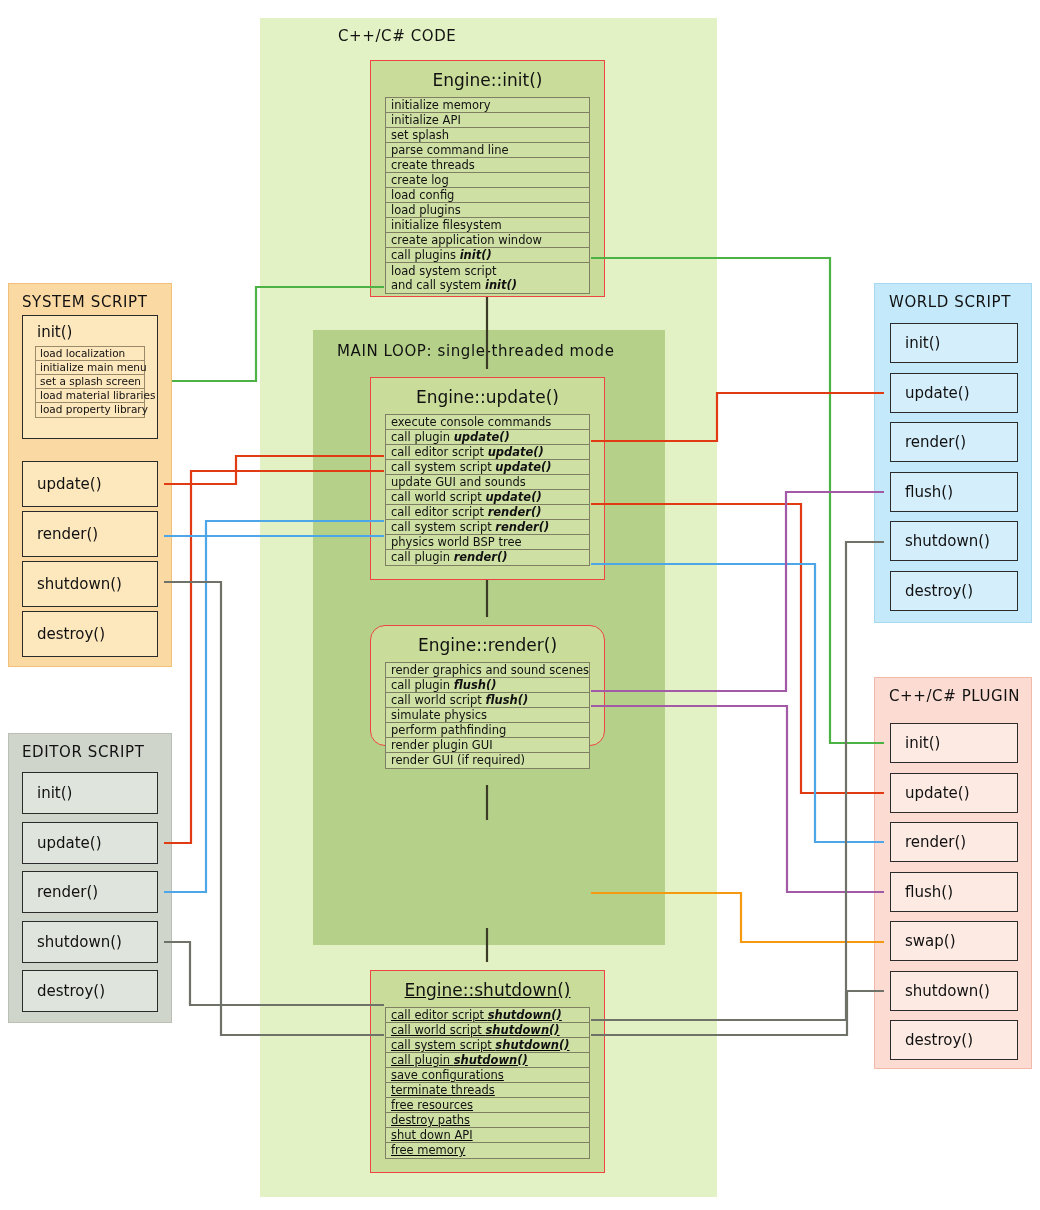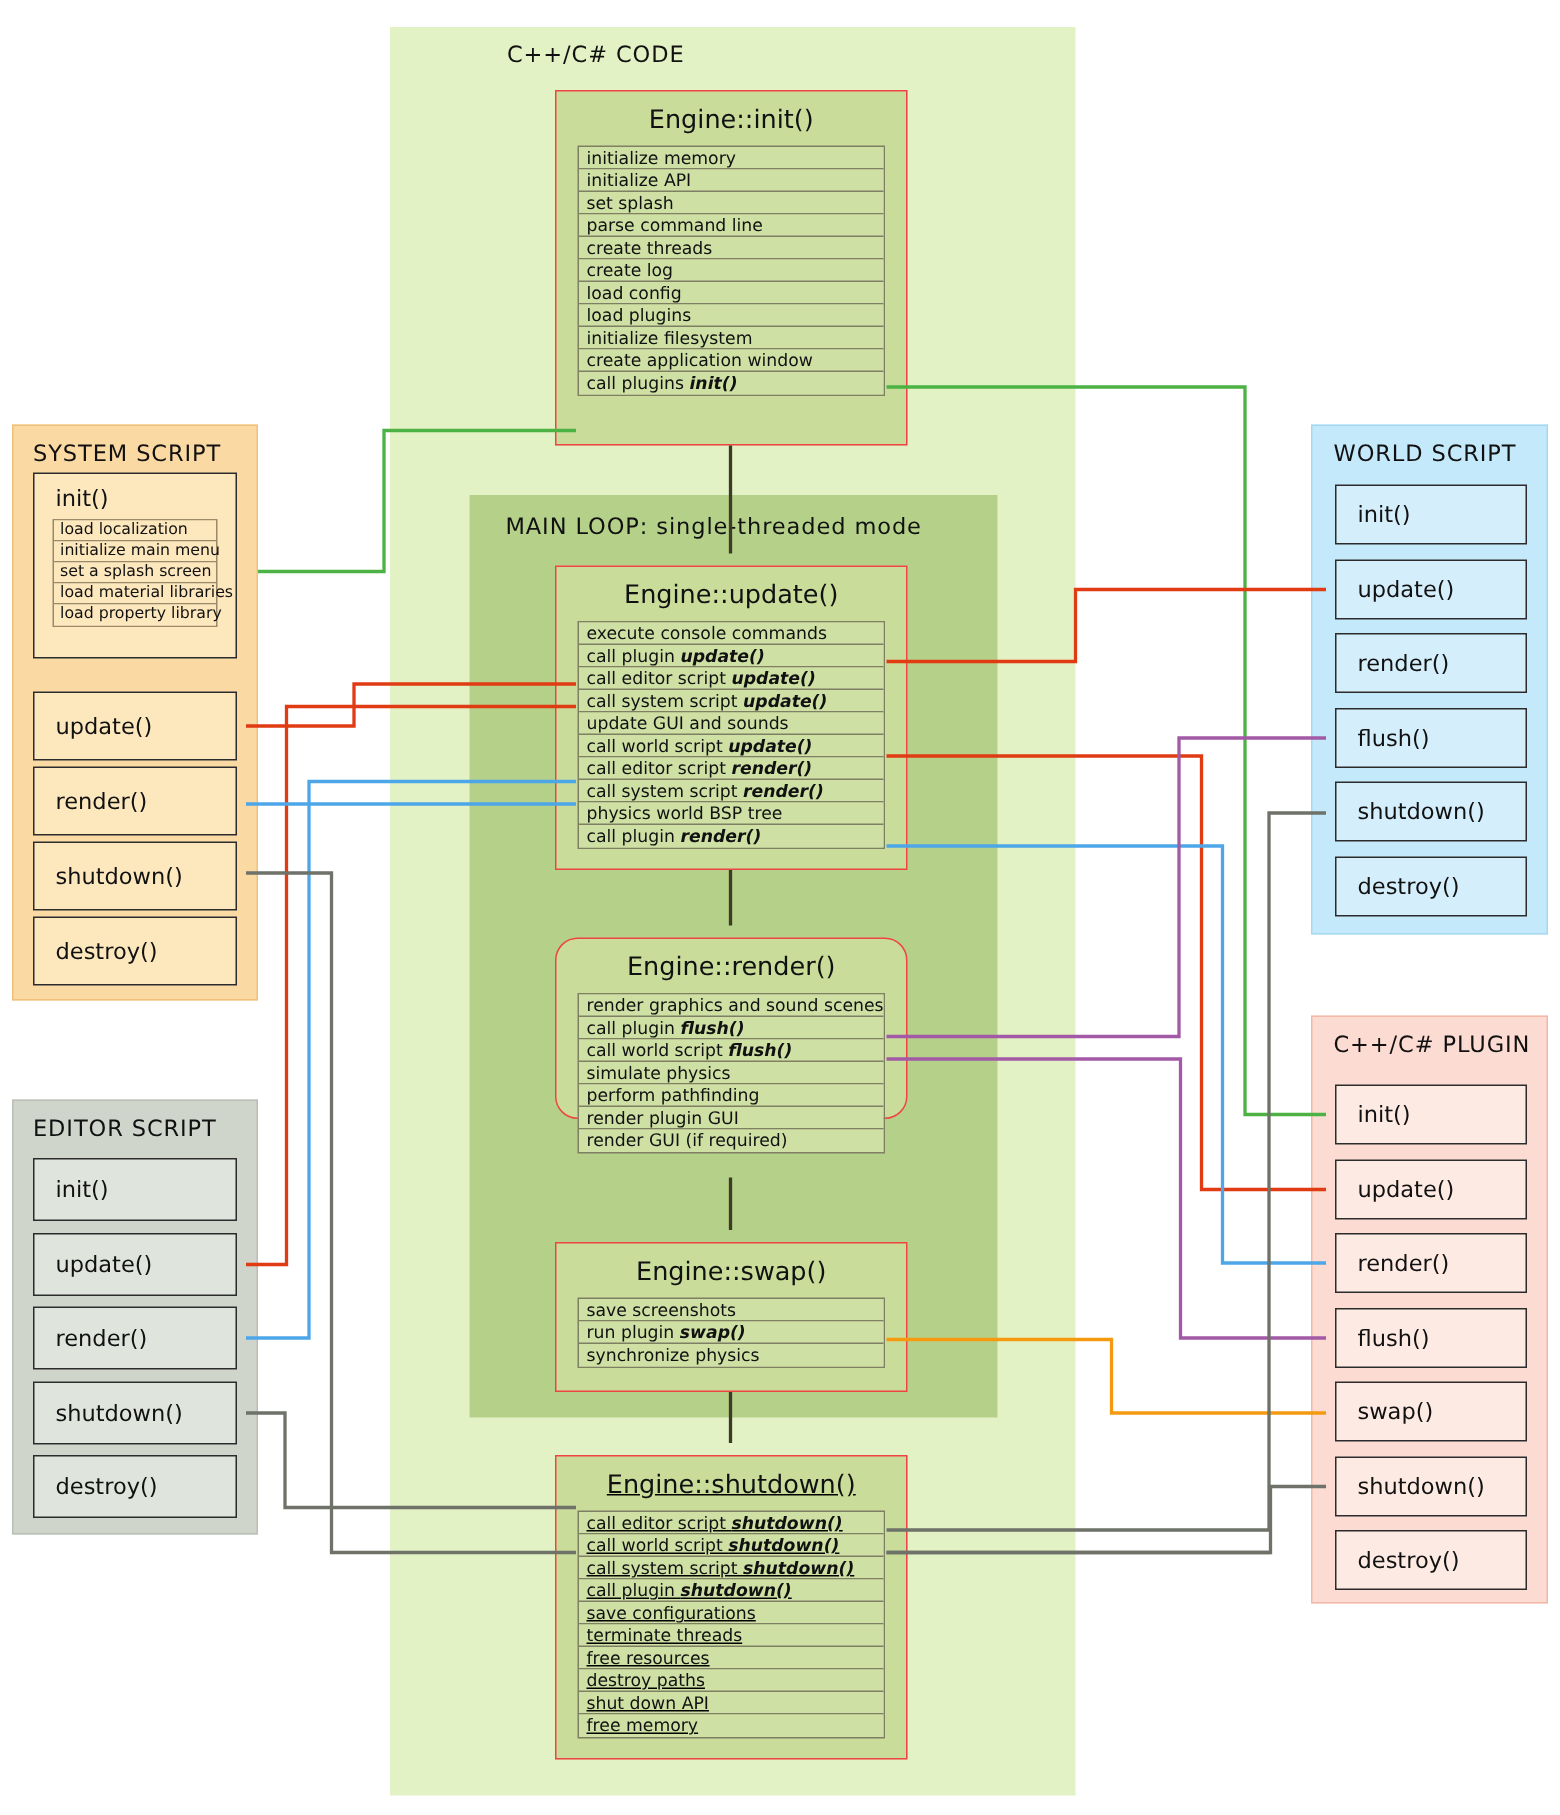--- a/index.html
+++ b/index.html
@@ -77,20 +77,21 @@
       <div class="row">initialize API</div>
       <div class="row">set splash</div>
       <div class="row">parse command line</div>
       <div class="row">create threads</div>
       <div class="row">create log</div>
       <div class="row">load config</div>
       <div class="row">load plugins</div>
       <div class="row">initialize filesystem</div>
       <div class="row">create application window</div>
       <div class="row">call plugins <b>init()</b></div>
+      <div class="row tall">load system script<br>and call system <b>init()</b></div>
     </div>
   </div>
 
   <div class="ebox" style="left:370px;top:377px;width:235px;height:203px;">
     <div class="ebox-title">Engine::update()</div>
     <div class="rows">
       <div class="row">execute console commands</div>
       <div class="row">call plugin <b>update()</b></div>
       <div class="row">call editor script <b>update()</b></div>
       <div class="row">call system script <b>update()</b></div>
@@ -109,28 +110,20 @@
       <div class="row">render graphics and sound scenes</div>
       <div class="row">call plugin <b>flush()</b></div>
       <div class="row">call world script <b>flush()</b></div>
       <div class="row">simulate physics</div>
       <div class="row">perform pathfinding</div>
       <div class="row">render plugin GUI</div>
       <div class="row">render GUI (if required)</div>
     </div>
   </div>
 
-  <div class="ebox" style="left:370px;top:828px;width:235px;height:100px;">
-    <div class="ebox-title">Engine::swap()</div>
-    <div class="rows">
-      <div class="row">save screenshots</div>
-      <div class="row">run plugin <b>swap()</b></div>
-      <div class="row">synchronize physics</div>
-    </div>
-  </div>
 
   <div class="ebox" style="left:370px;top:970px;width:235px;height:203px;text-decoration:underline;">
     <div class="ebox-title">Engine::shutdown()</div>
     <div class="rows">
       <div class="row">call editor script <b>shutdown()</b></div>
       <div class="row">call world script <b>shutdown()</b></div>
       <div class="row">call system script <b>shutdown()</b></div>
       <div class="row">call plugin <b>shutdown()</b></div>
       <div class="row">save configurations</div>
       <div class="row">terminate threads</div>

